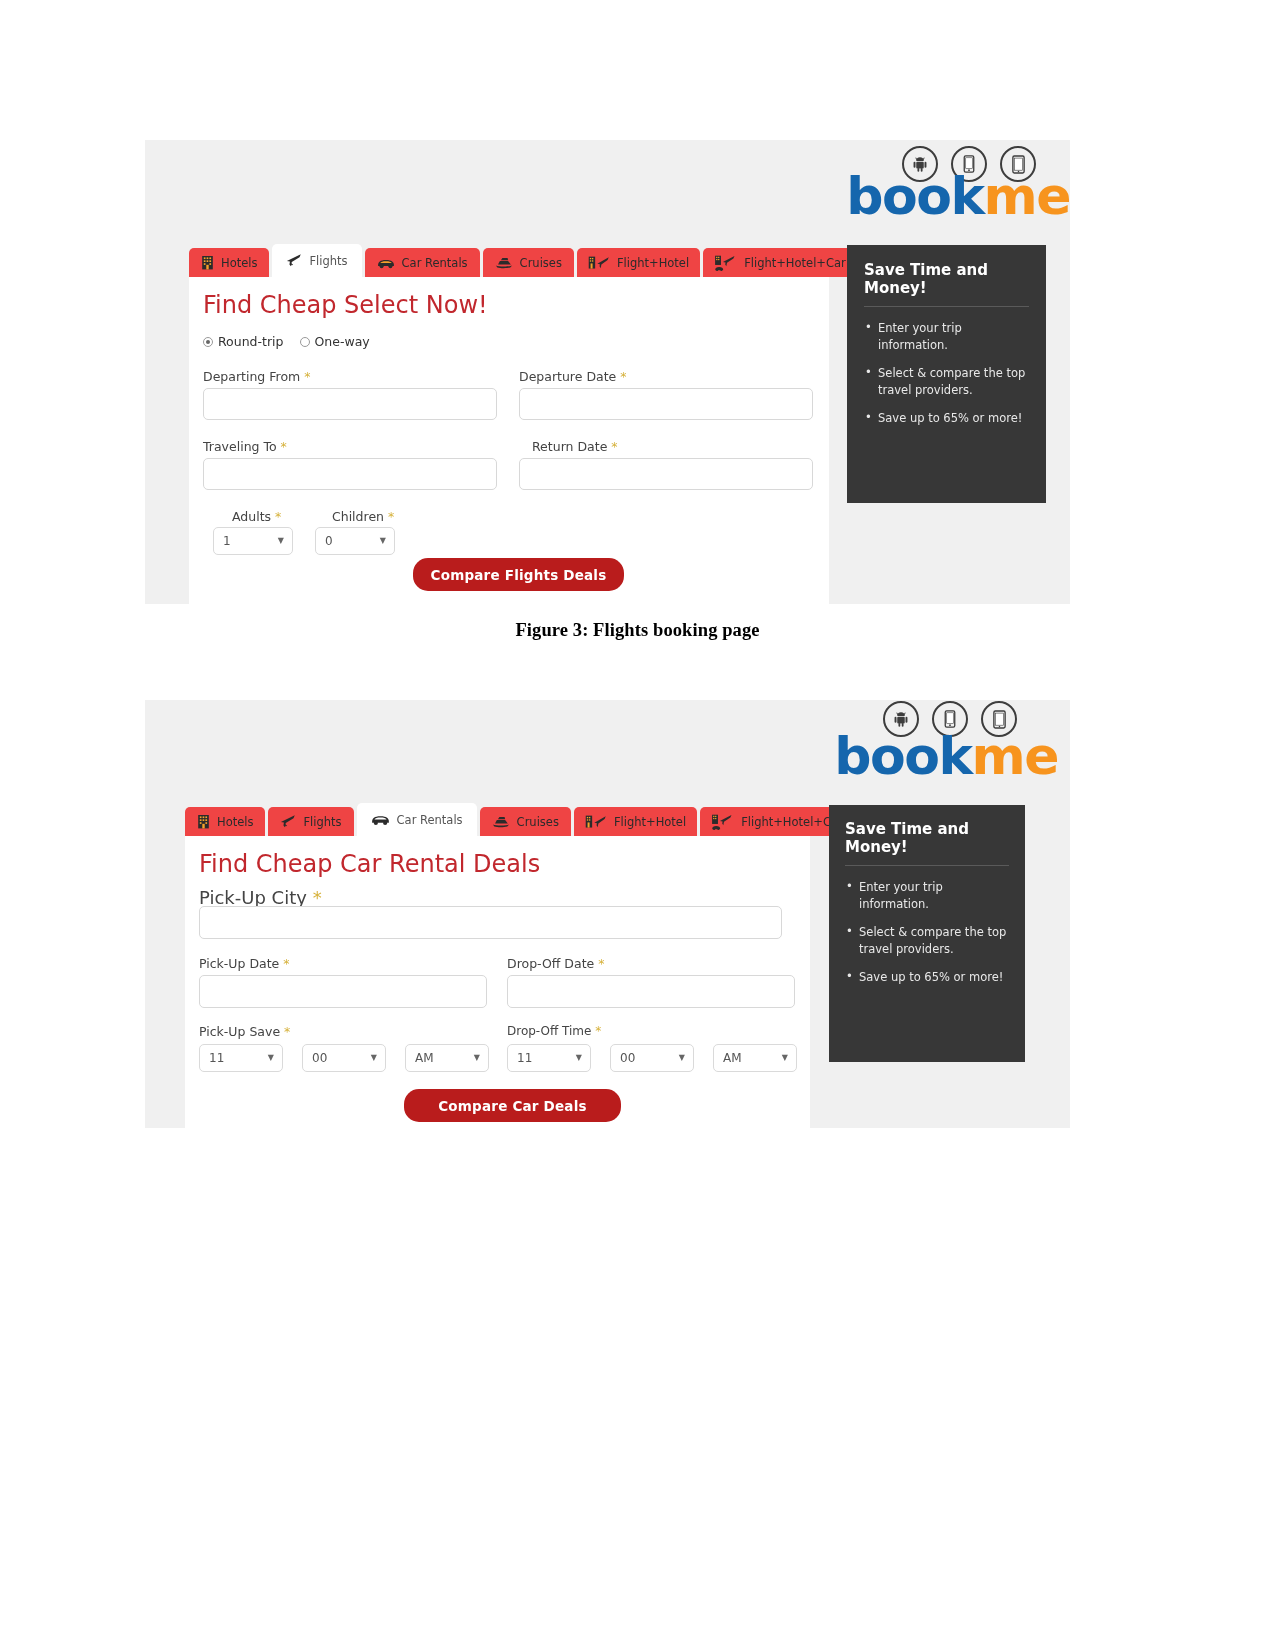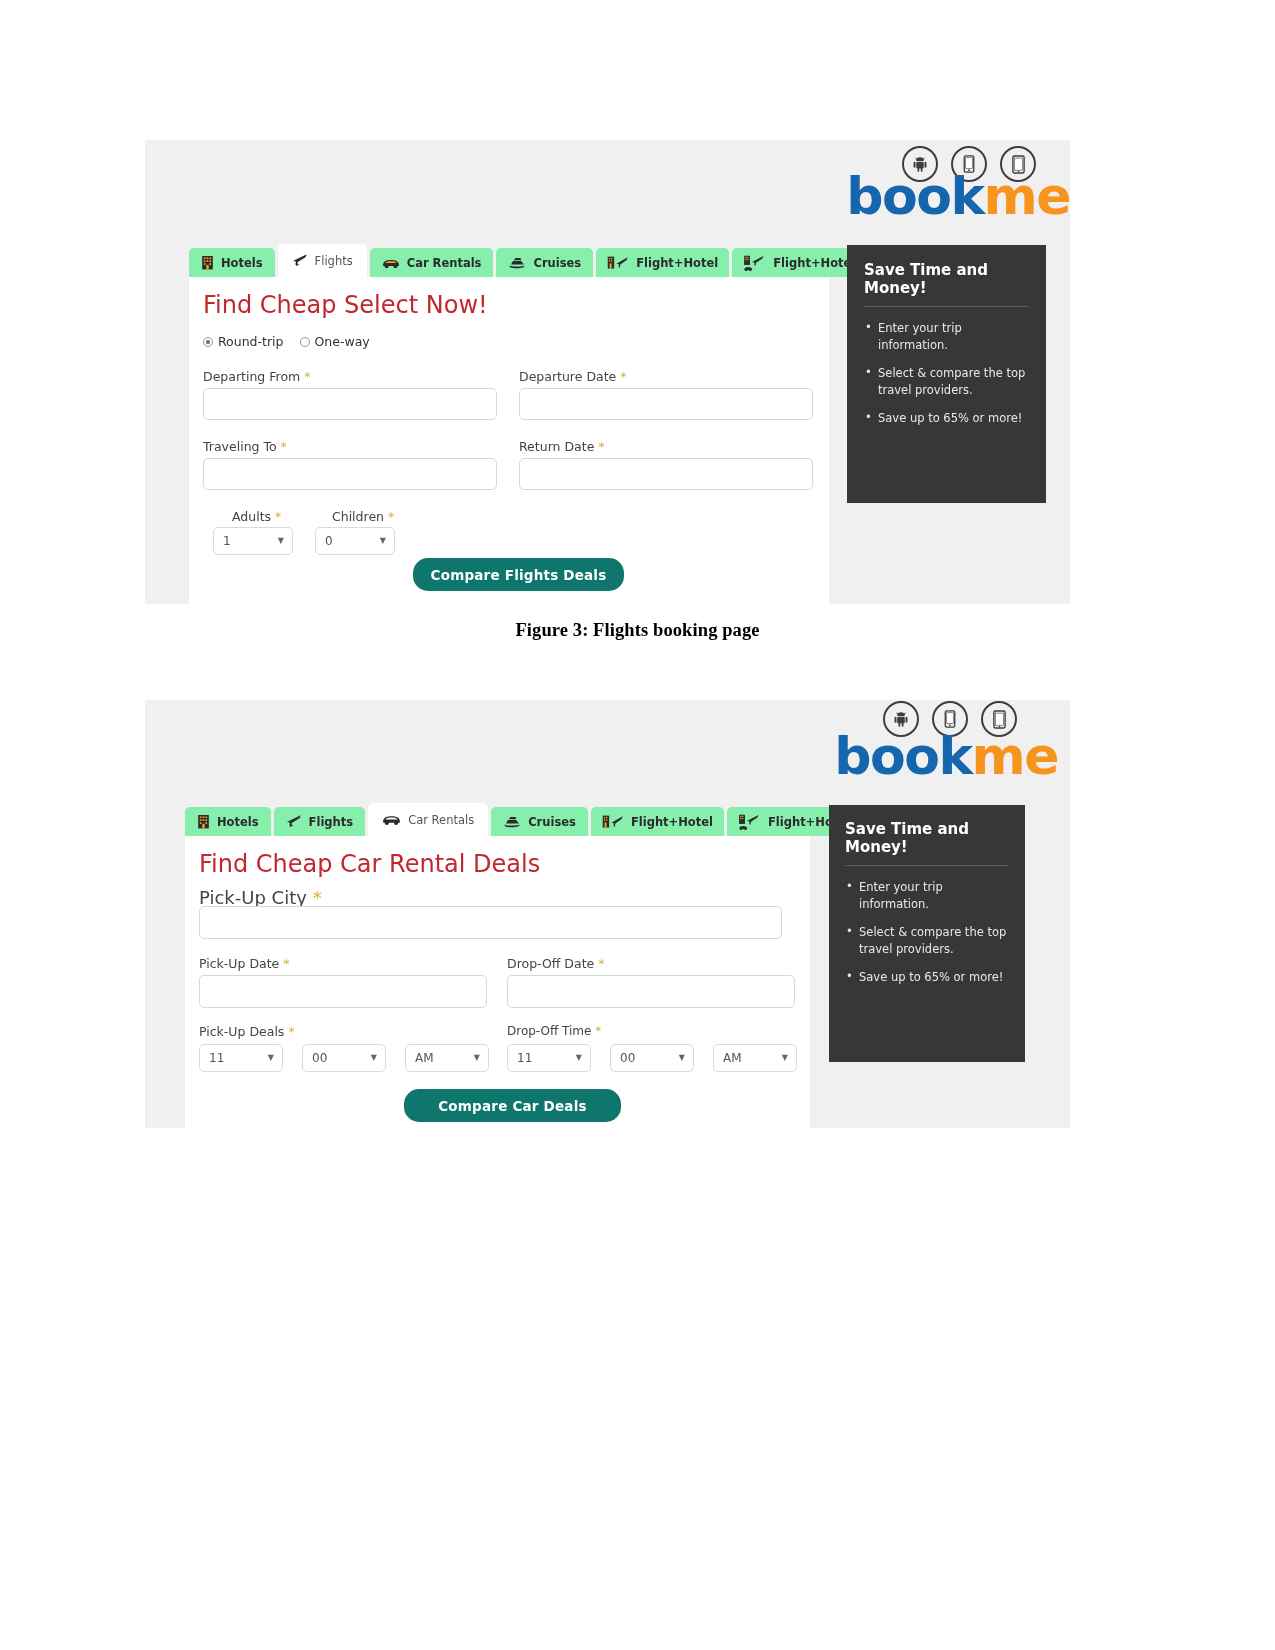--- a/index.html
+++ b/index.html
@@ -42,26 +42,26 @@
     position:absolute;text-align:right;width:100%;
     font-family:"DejaVu Sans", sans-serif;
     font-weight:bold;letter-spacing:-1.5px;
   }
   .logo .book{color:#1566ad;}
   .logo .me{color:#f7941e;}
 
   
   .tabbar{position:absolute;display:flex;align-items:flex-end;}
   .tab{
-    background:#86efac;
+    background:#ef4444;
     border-radius:5px 5px 0 0;
     display:flex;align-items:center;gap:7px;
     color:#2b2b2b;
     font-family:"DejaVu Sans", sans-serif;
-    font-weight:bold;
+    font-weight:normal;
     white-space:nowrap;
     box-sizing:border-box;
     margin-right:3px;
   }
   .tab.active{background:#ffffff;color:#555;font-weight:normal;}
   .tab .ticon{display:flex;align-items:center;}
   .tab .ticon svg{display:block;}
 
   
   .panel{position:absolute;background:#ffffff;box-sizing:border-box;}
@@ -104,21 +104,21 @@
   .radio-row .ritem{display:flex;align-items:center;gap:5px;margin-right:8px;}
   .rdot{
     width:10px;height:10px;border-radius:50%;
     border:1px solid #9a9a9a;background:#fff;box-sizing:border-box;
     display:flex;align-items:center;justify-content:center;
   }
   .rdot.on::after{content:"";width:4px;height:4px;border-radius:50%;background:#666;}
 
   .cta{
     position:absolute;
-    background:#0f766e;border-radius:15px;
+    background:#b91c1c;border-radius:15px;
     display:flex;align-items:center;justify-content:center;
     color:#ffffff;
     font-family:"DejaVu Sans", sans-serif;font-weight:bold;
     letter-spacing:.2px;
     box-sizing:border-box;
   }
 
   
   .promo{
     position:absolute;background:#373737;box-sizing:border-box;
@@ -288,21 +288,21 @@
         <span class="req">*</span>
       </div>
       <div class="txtbox" style="left:330px;top:111px;width:294px;height:32px;"></div>
 
       <div class="field-label" style="left:14px;top:162px;font-size:12.5px;">
         <span>Traveling To</span>
         <span class="req">*</span>
       </div>
       <div class="txtbox" style="left:14px;top:181px;width:294px;height:32px;"></div>
 
-      <div class="field-label" style="left:330px;top:162px;font-size:12.5px;">
+      <div class="field-label" style="left:343px;top:162px;font-size:12.5px;">
         <span>Return Date</span>
         <span class="req">*</span>
       </div>
       <div class="txtbox" style="left:330px;top:181px;width:294px;height:32px;"></div>
 
       <div class="field-label" style="left:43px;top:232px;font-size:12.5px;">
         <span>Adults</span>
         <span class="req">*</span>
       </div>
       <div class="selbox" style="left:24px;top:250px;width:80px;height:28px;font-size:12px;">
@@ -471,21 +471,21 @@
       </div>
       <div class="txtbox" style="left:14px;top:139px;width:288px;height:33px;"></div>
 
       <div class="field-label" style="left:322px;top:120px;font-size:12.5px;">
         <span>Drop-Off Date</span>
         <span class="req">*</span>
       </div>
       <div class="txtbox" style="left:322px;top:139px;width:288px;height:33px;"></div>
 
       <div class="field-label" style="left:14px;top:188px;font-size:12.5px;">
-        <span>Pick-Up Deals</span>
+        <span>Pick-Up Save</span>
         <span class="req">*</span>
       </div>
       <div class="selbox" style="left:14px;top:208px;width:84px;height:28px;font-size:12px;">
         <span class="sval">11</span>
         <span class="caret">▼</span>
       </div>
       <div class="selbox" style="left:117px;top:208px;width:84px;height:28px;font-size:12px;">
         <span class="sval">00</span>
         <span class="caret">▼</span>
       </div>

